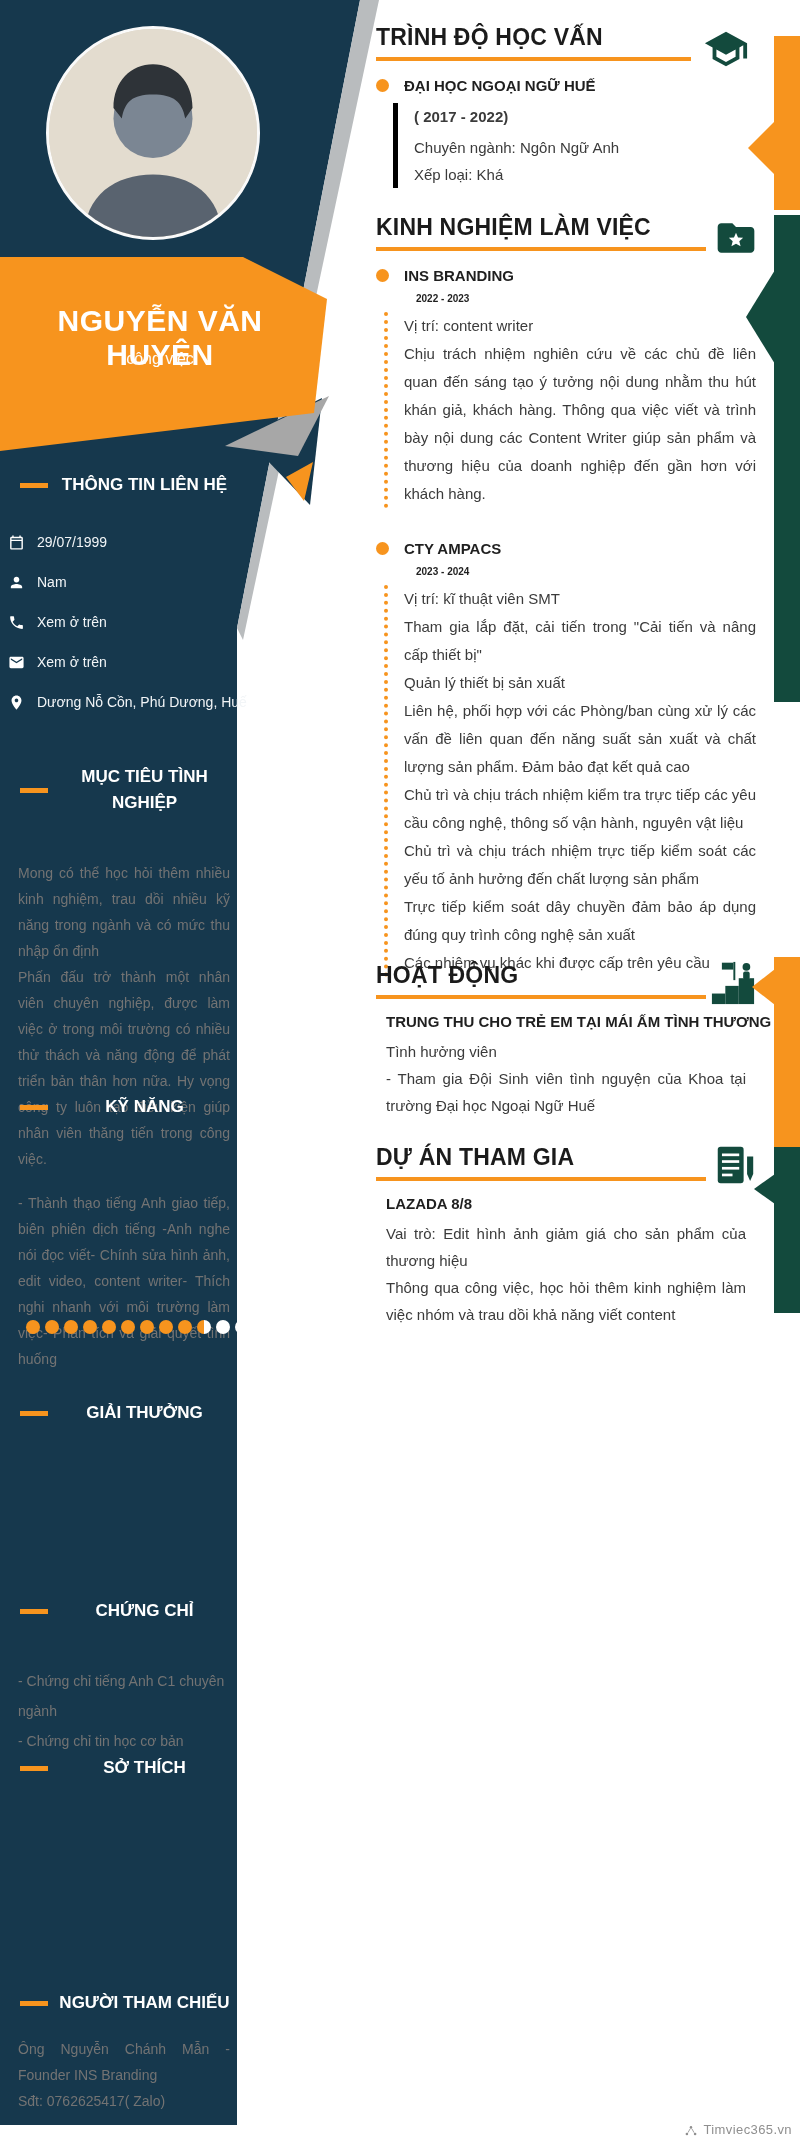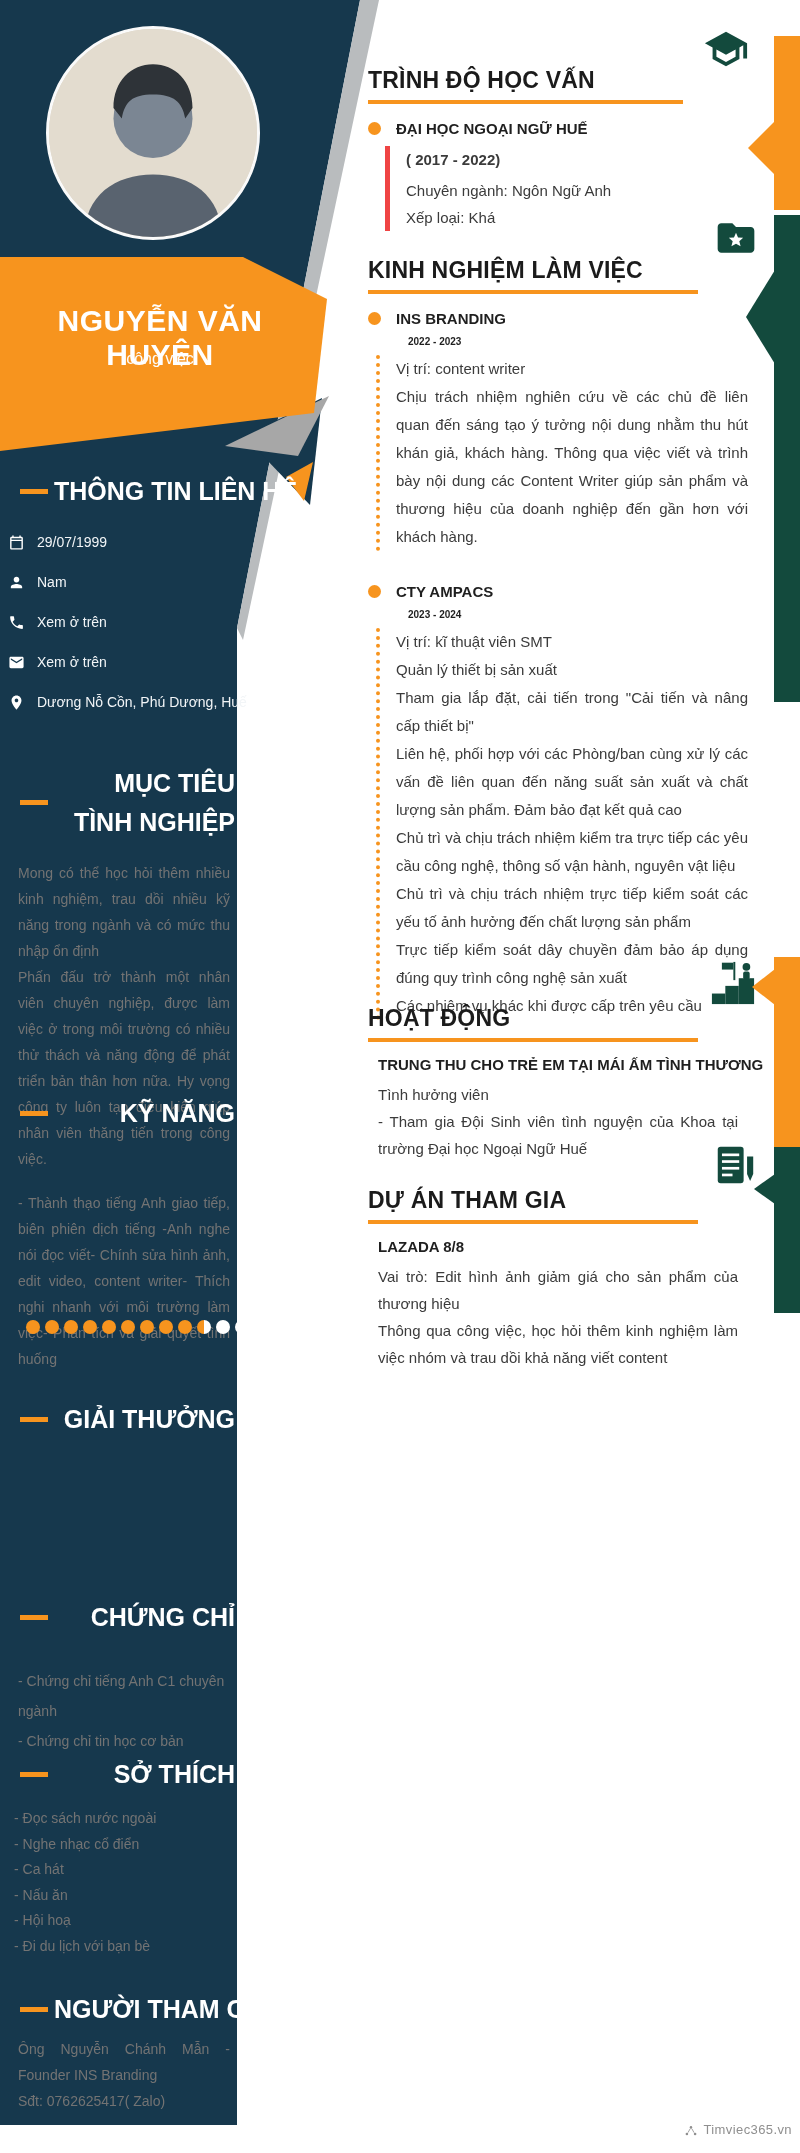--- a/index.html
+++ b/index.html
@@ -14,45 +14,45 @@
          border:3px solid #fafafa;box-sizing:border-box;overflow:hidden;background:#ddd5c8;}
   .photo svg{display:block;width:100%;height:100%;}
 
   .name{position:absolute;left:0;top:304px;width:320px;text-align:center;color:#ffffff;
         font-size:30px;font-weight:bold;letter-spacing:.5px;}
   .job-title{position:absolute;left:0;top:350px;width:320px;text-align:center;color:#fdfdfd;font-size:16px;}
 
   .sb-sec{position:absolute;left:0;width:237px;}
   .sb-head{display:flex;align-items:center;padding-left:20px;padding-right:2px;}
   .dash{width:28px;height:5px;background:#f7941e;flex:0 0 auto;margin-right:6px;}
-  .sb-head-text{flex:1;text-align:right;color:#ffffff;font-size:25px;font-weight:bold;line-height:1.55;}
+  .sb-head-text{flex:1;text-align:center;color:#ffffff;font-size:17px;font-weight:bold;line-height:1.55;}
   .nowrap{white-space:nowrap;}
 
   .sb-body{position:absolute;left:18px;width:212px;color:#737373;font-size:14px;line-height:26px;text-align:justify;}
   .sb-body p{margin:0;}
 
   .contact-list{position:absolute;left:8px;top:522px;width:215px;margin:0;padding:0;list-style:none;}
   .contact-list li{display:flex;align-items:center;height:40px;color:#f2f5f7;font-size:14px;white-space:nowrap;}
   .c-icon{width:17px;height:17px;flex:0 0 auto;margin-right:12px;}
   .c-icon svg{display:block;width:17px;height:17px;}
 
   .dots-row{position:absolute;left:26px;top:1320px;display:flex;gap:5px;}
   .dot{width:14px;height:14px;border-radius:50%;}
   .dot.full{background:#f7941e;}
   .dot.empty{background:#ffffff;}
   .dot.half{background:linear-gradient(90deg,#f7941e 50%,#ffffff 50%);}
 
   
-  .sec{position:absolute;left:368px;width:380px;margin-top:43px;}
+  .sec{position:absolute;left:376px;width:380px;}
   .sec h2{margin:0;font-size:23px;font-weight:bold;color:#1b1b1b;letter-spacing:.2px;}
   .underline{height:4px;background:#f7941e;margin-top:6px;}
   .bullet-row{display:flex;align-items:center;gap:15px;margin-top:16px;}
   .bdot{width:13px;height:13px;border-radius:50%;background:#f7941e;flex:0 0 auto;}
   .sub-bold{font-size:15px;font-weight:bold;color:#1f1f1f;margin:0;}
-  .edu-box{margin-left:17px;margin-top:9px;border-left:5px solid #ef4444;padding-left:16px;}
+  .edu-box{margin-left:17px;margin-top:9px;border-left:5px solid #000000;padding-left:16px;}
   .edu-box p{margin:0;font-size:15px;color:#3b3b3b;line-height:27px;}
   .edu-box .sub-bold{line-height:27px;margin-bottom:4px;}
   .job-period{font-size:10px;font-weight:bold;color:#1f1f1f;margin:9px 0 0 40px;}
   .job-body{margin-left:8px;margin-top:8px;border-left:4px dotted #f7941e;padding-left:16px;}
   .job-body p{margin:0;font-size:15px;color:#3b3b3b;line-height:28px;text-align:justify;}
   .plain-body{margin-left:10px;margin-top:8px;width:360px;}
   .plain-body p{margin:0;font-size:15px;color:#3b3b3b;line-height:27px;text-align:justify;}
   .sec .sub-title{margin:14px 0 0 10px;}
 
   .sec-icon{position:absolute;}
@@ -197,28 +197,20 @@
   <div class="sb-body" style="top:1666px;line-height:30px;text-align:left">
     <p>- Chứng chỉ tiếng Anh C1 chuyên ngành</p>
     <p>- Chứng chỉ tin học cơ bản</p>
   </div>
 
   <div class="sb-sec" style="top:1755px">
     <div class="sb-head">
       <span class="dash"></span>
       <span class="sb-head-text nowrap">SỞ THÍCH</span>
     </div>
-  </div>
-  <div class="sb-body" style="top:1806px;left:14px;line-height:25.5px;text-align:left">
-    <p>- Đọc sách nước ngoài</p>
-    <p>- Nghe nhạc cổ điển</p>
-    <p>- Ca hát</p>
-    <p>- Nấu ăn</p>
-    <p>- Hội hoạ</p>
-    <p>- Đi du lịch với bạn bè</p>
   </div>
 
   <div class="sb-sec" style="top:1990px">
     <div class="sb-head">
       <span class="dash"></span>
       <span class="sb-head-text nowrap">NGƯỜI THAM CHIẾU</span>
     </div>
   </div>
   <div class="sb-body" style="top:2036px">
     <p>Ông Nguyễn Chánh Mẫn - Founder INS Branding</p>
@@ -256,22 +248,22 @@
     </div>
 
     <div style="margin-top:32px">
       <div class="bullet-row">
         <span class="bdot"></span>
         <p class="sub-bold">CTY AMPACS</p>
       </div>
       <p class="job-period">2023 - 2024</p>
       <div class="job-body">
         <p>Vị trí: kĩ thuật viên SMT</p>
+        <p>Tham gia lắp đặt, cải tiến trong "Cải tiến và nâng cấp thiết bị"</p>
         <p>Quản lý thiết bị sản xuất</p>
-        <p>Tham gia lắp đặt, cải tiến trong "Cải tiến và nâng cấp thiết bị"</p>
         <p>Liên hệ, phối hợp với các Phòng/ban cùng xử lý các vấn đề liên quan đến năng suất sản xuất và chất lượng sản phẩm. Đảm bảo đạt kết quả cao</p>
         <p>Chủ trì và chịu trách nhiệm kiểm tra trực tiếp các yêu cầu công nghệ, thông số vận hành, nguyên vật liệu</p>
         <p>Chủ trì và chịu trách nhiệm trực tiếp kiểm soát các yếu tố ảnh hưởng đến chất lượng sản phẩm</p>
         <p>Trực tiếp kiểm soát dây chuyền đảm bảo áp dụng đúng quy trình công nghệ sản xuất</p>
         <p>Các nhiệm vụ khác khi được cấp trên yêu cầu</p>
       </div>
     </div>
   </div>
 
   <div class="sec" style="top:962px">

